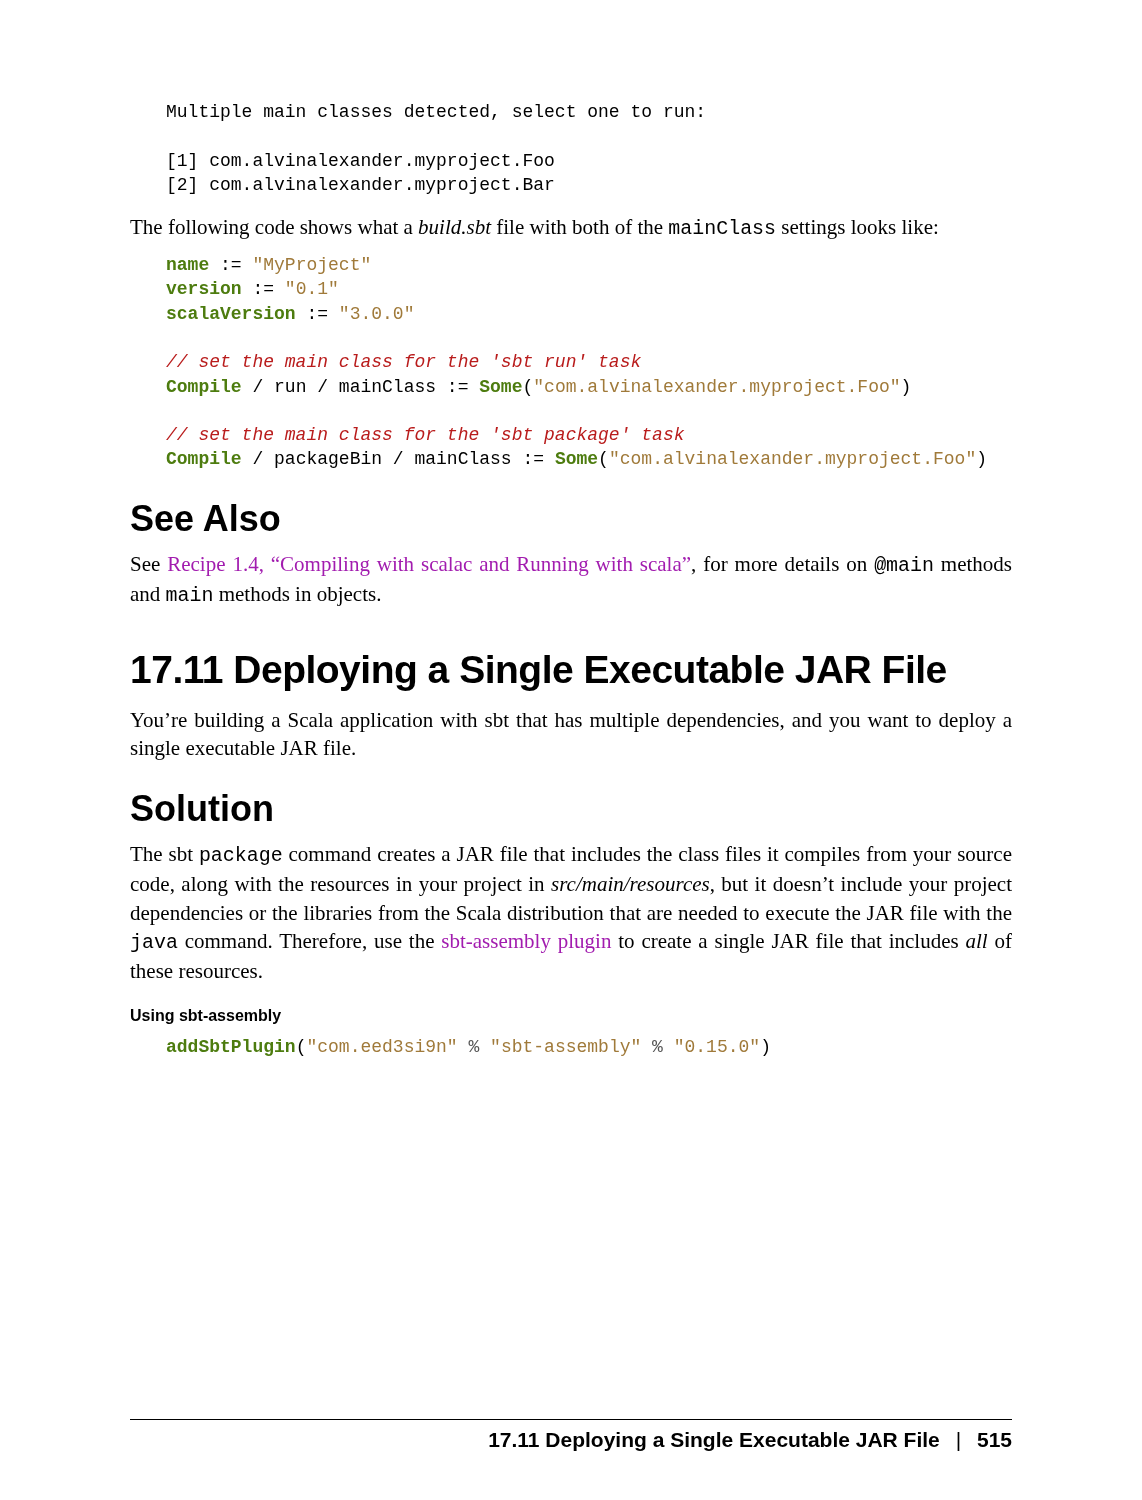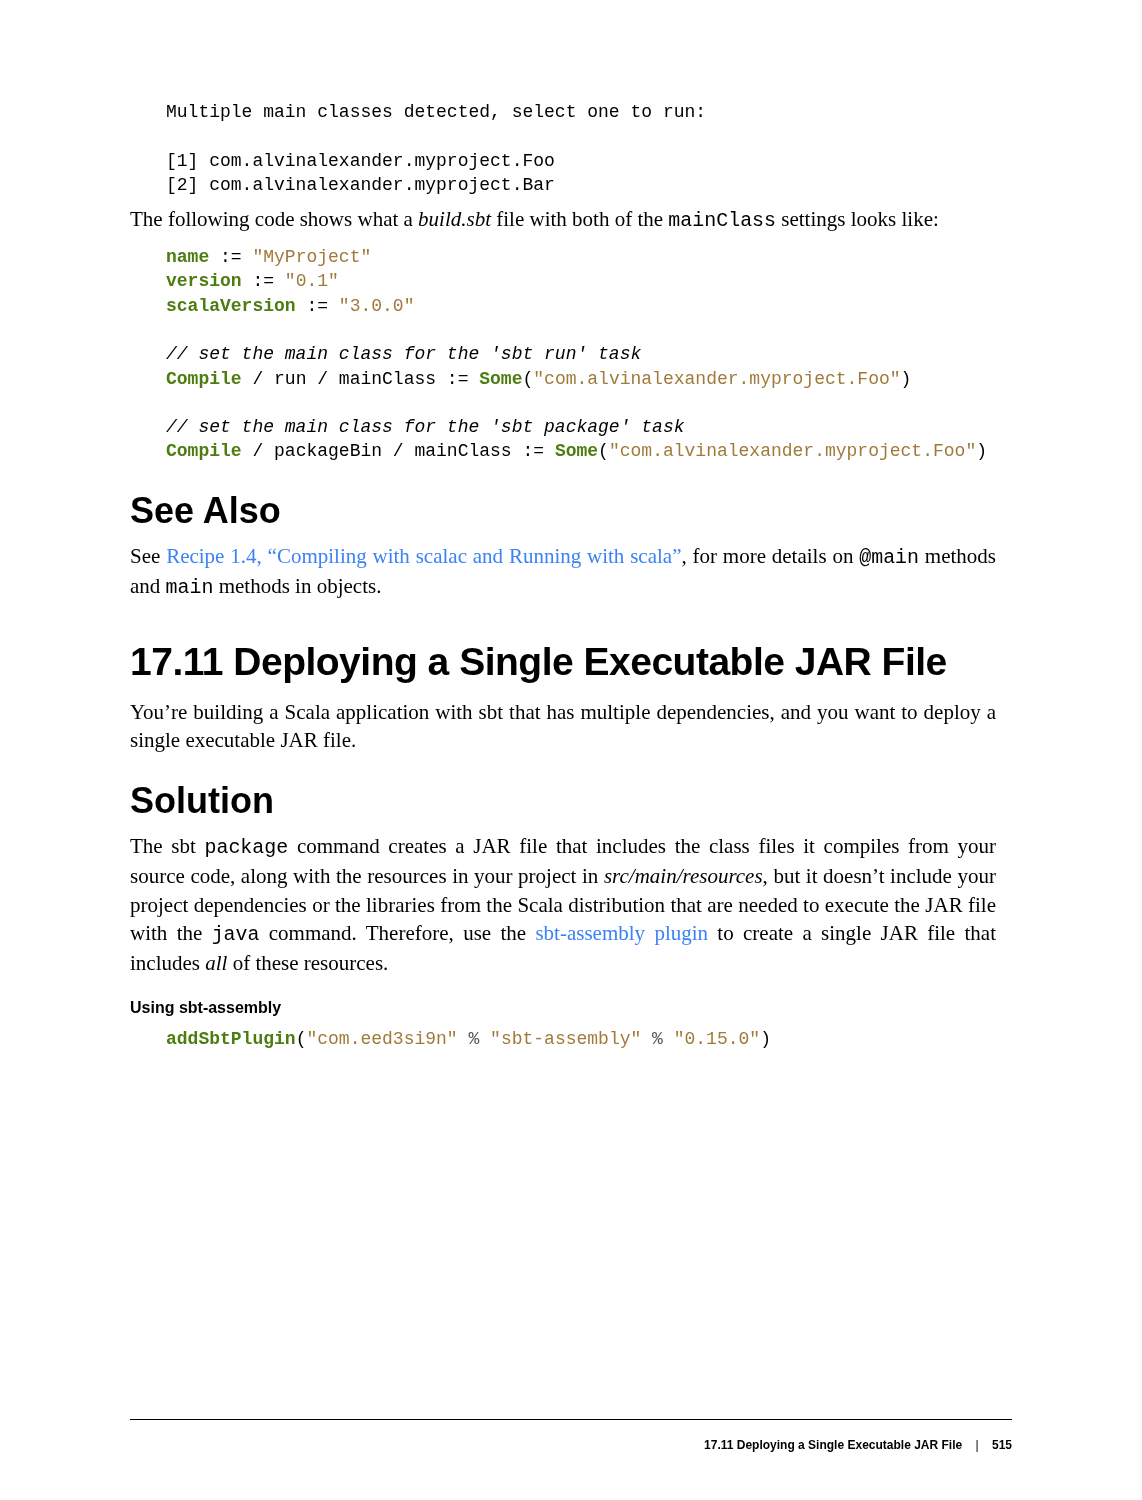--- a/index.html
+++ b/index.html
@@ -13,34 +13,34 @@
     width: 1142px;
     height: 1500px;
     box-sizing: border-box;
     padding: 100px 130px 50px 130px;
     position: relative;
   }
   pre.code-block {
     font-family: 'Consolas', 'Menlo', 'Courier New', monospace;
     font-size: 18px;
     line-height: 1.35;
-    margin: 0 0 8px 36px;
+    margin: 0 0 16px 36px;
     white-space: pre;
   }
   pre.code-block-colored {
     font-family: 'Consolas', 'Menlo', 'Courier New', monospace;
     font-size: 18px;
     line-height: 1.35;
     margin: 10px 0 10px 36px;
     white-space: pre;
   }
   p.body-text {
     font-size: 21px;
     line-height: 1.35;
-    margin: 0 16px 10px 0;
+    margin: 0 0 10px 0;
     text-align: justify;
   }
   h1.section-title {
     font-family: 'Helvetica Neue', 'Arial Narrow', Arial, sans-serif;
     font-stretch: condensed;
     font-weight: 700;
     font-size: 39px;
     margin: 38px 0 14px 0;
     letter-spacing: -0.5px;
   }
@@ -56,41 +56,41 @@
     font-stretch: condensed;
     font-weight: 700;
     font-size: 16px;
     margin: 22px 0 10px 0;
   }
   .mono-inline {
     font-family: 'Consolas', 'Menlo', 'Courier New', monospace;
     font-size: 0.95em;
   }
   .italic { font-style: italic; }
-  .link { color: #3b82f6; }
+  .link { color: #a21caf; }
   .kw { color: #4d7c0f; font-weight: bold; }
   .str { color: #a07a3a; }
-  .com { color: #000000; font-style: italic; }
+  .com { color: #b91c1c; font-style: italic; }
   .op { color: #555; }
   hr.footer-rule {
     border: none;
     border-top: 1px solid #000;
     margin: 0;
     position: absolute;
     bottom: 80px;
     left: 130px;
     right: 130px;
   }
   .footer {
     position: absolute;
     bottom: 48px;
     right: 130px;
     font-family: 'Helvetica Neue', 'Arial Narrow', Arial, sans-serif;
     font-stretch: condensed;
-    font-size: 12px;
+    font-size: 21px;
     font-weight: 700;
   }
   .footer .sep { margin: 0 10px; font-weight: 400; }
 </style>
 </head>
 <body>
 
 <div class="page">
 
   <pre class="code-block">Multiple main classes detected, select one to run:

